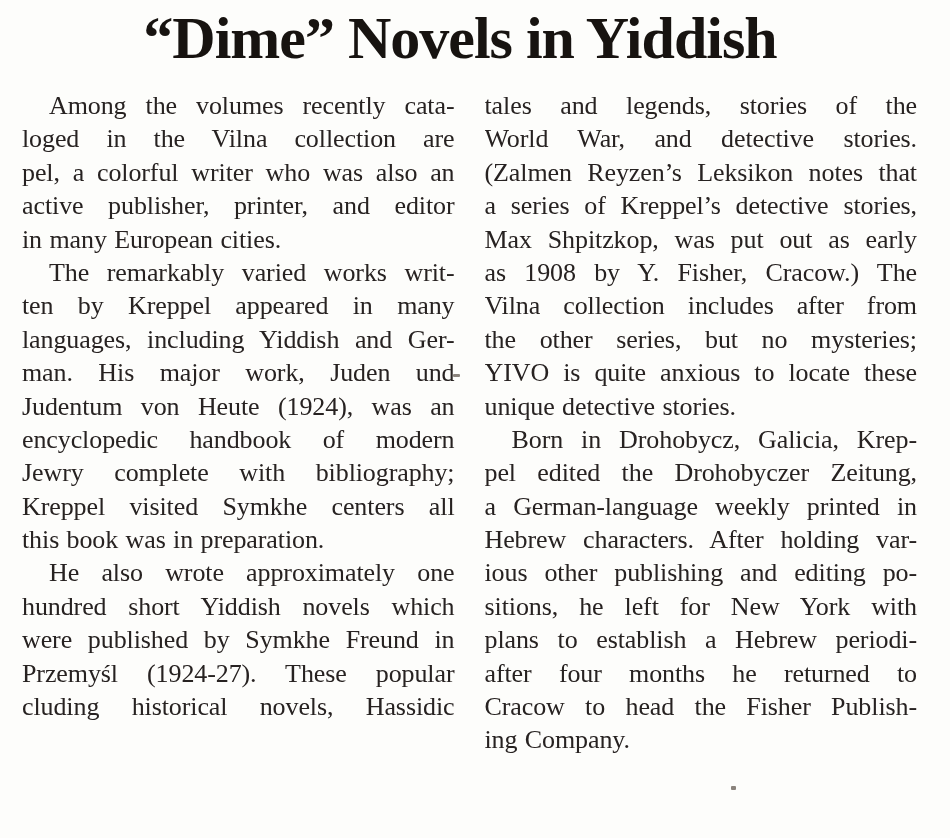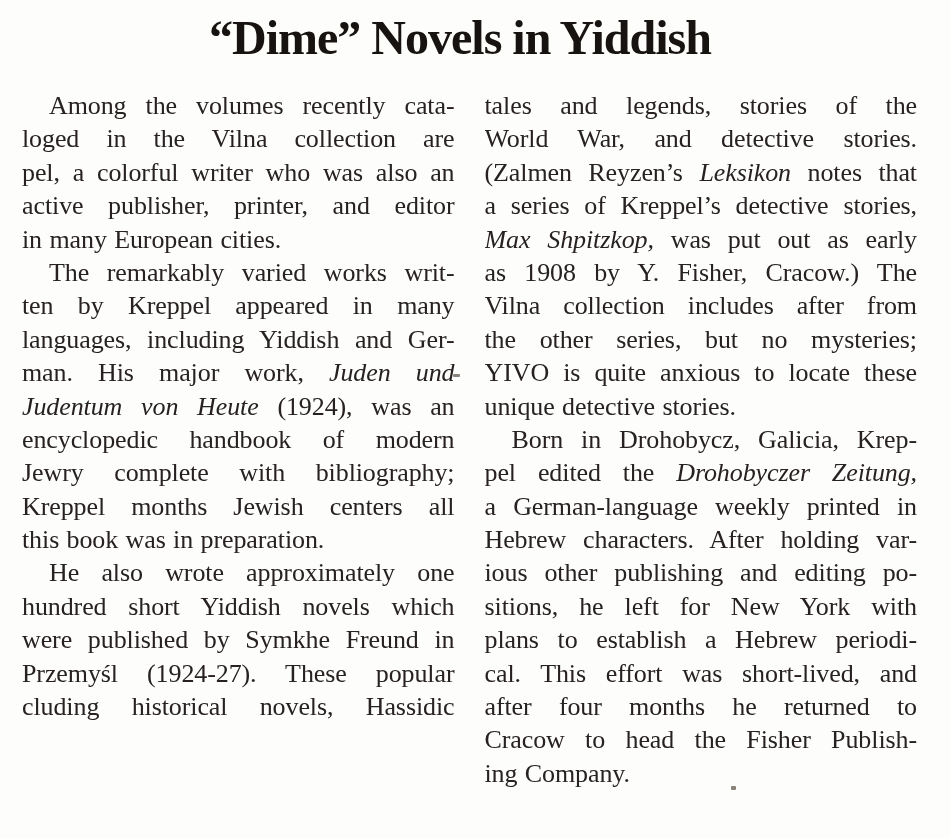--- a/index.html
+++ b/index.html
@@ -12,21 +12,21 @@
     width: 950px; height: 838px;
     background: var(--background);
     font-family: "Liberation Serif", "DejaVu Serif", serif;
     overflow: hidden;
   }
   .page { position: relative; width: 950px; height: 838px; }
   .title {
     margin-top: 2px;
     margin-right: 30px;
     text-align: center;
-    font-size: 48px;
+    font-size: 60px;
     font-weight: 700;
     line-height: 72px;
     letter-spacing: -1px;
     color: var(--title);
     white-space: nowrap;
   }
   .columns {
     display: flex;
     gap: 30px;
     padding: 0 33px 0 22px;
@@ -41,21 +41,21 @@
     letter-spacing: -0.1px;
   }
   .ln {
     text-align: justify;
     text-align-last: justify;
     height: 33.4px;
     overflow: hidden;
   }
   .ln.end { text-align-last: left; }
   .ln.ind { text-indent: 27px; }
-  .it { font-style: italic; }
+  .it { }
   .speck {
     position: absolute;
     background: #8a837c;
     border-radius: 1px;
   }
   .speck.dash1 { left: 453px; top: 372px; width: 7px; height: 3px; }
   .speck.dot1  { left: 731px; top: 784px; width: 5px; height: 4px; }
 </style>
 </head>
 <body>
@@ -70,21 +70,21 @@
         <div class="ln"><span>pel, a colorful writer who was also an</span></div>
         <div class="ln"><span>active publisher, printer, and editor</span></div>
         <div class="ln end"><span>in many European cities.</span></div>
         <div class="ln ind"><span>The remarkably varied works writ-</span></div>
         <div class="ln"><span>ten by Kreppel appeared in many</span></div>
         <div class="ln"><span>languages, including Yiddish and Ger-</span></div>
         <div class="ln"><span>man. His major work, </span><span class="it">Juden und</span></div>
         <div class="ln"><span class="it">Judentum von Heute</span><span> (1924), was an</span></div>
         <div class="ln"><span>encyclopedic handbook of modern</span></div>
         <div class="ln"><span>Jewry complete with bibliography;</span></div>
-        <div class="ln"><span>Kreppel months Jewish centers all</span></div>
+        <div class="ln"><span>Kreppel visited Symkhe centers all</span></div>
         <div class="ln end"><span>this book was in preparation.</span></div>
         <div class="ln ind"><span>He also wrote approximately one</span></div>
         <div class="ln"><span>hundred short Yiddish novels which</span></div>
         <div class="ln"><span>were published by Symkhe Freund in</span></div>
         <div class="ln"><span>Przemyśl (1924-27). These popular</span></div>
         <div class="ln"><span>cluding historical novels, Hassidic</span></div>
       </div>
     <div class="col">
         <div class="ln"><span>tales and legends, stories of the</span></div>
         <div class="ln"><span>World War, and detective stories.</span></div>
@@ -96,21 +96,20 @@
         <div class="ln"><span>the other series, but no mysteries;</span></div>
         <div class="ln"><span>YIVO is quite anxious to locate these</span></div>
         <div class="ln end"><span>unique detective stories.</span></div>
         <div class="ln ind"><span>Born in Drohobycz, Galicia, Krep-</span></div>
         <div class="ln"><span>pel edited the </span><span class="it">Drohobyczer Zeitung,</span></div>
         <div class="ln"><span>a German-language weekly printed in</span></div>
         <div class="ln"><span>Hebrew characters. After holding var-</span></div>
         <div class="ln"><span>ious other publishing and editing po-</span></div>
         <div class="ln"><span>sitions, he left for New York with</span></div>
         <div class="ln"><span>plans to establish a Hebrew periodi-</span></div>
-        <div class="ln"><span>cal. This effort was short-lived, and</span></div>
         <div class="ln"><span>after four months he returned to</span></div>
         <div class="ln"><span>Cracow to head the Fisher Publish-</span></div>
         <div class="ln end"><span>ing Company.</span></div>
       </div>
   </div>
 
   <div class="speck dash1"></div>
   <div class="speck dot1"></div>
 </div>
 

